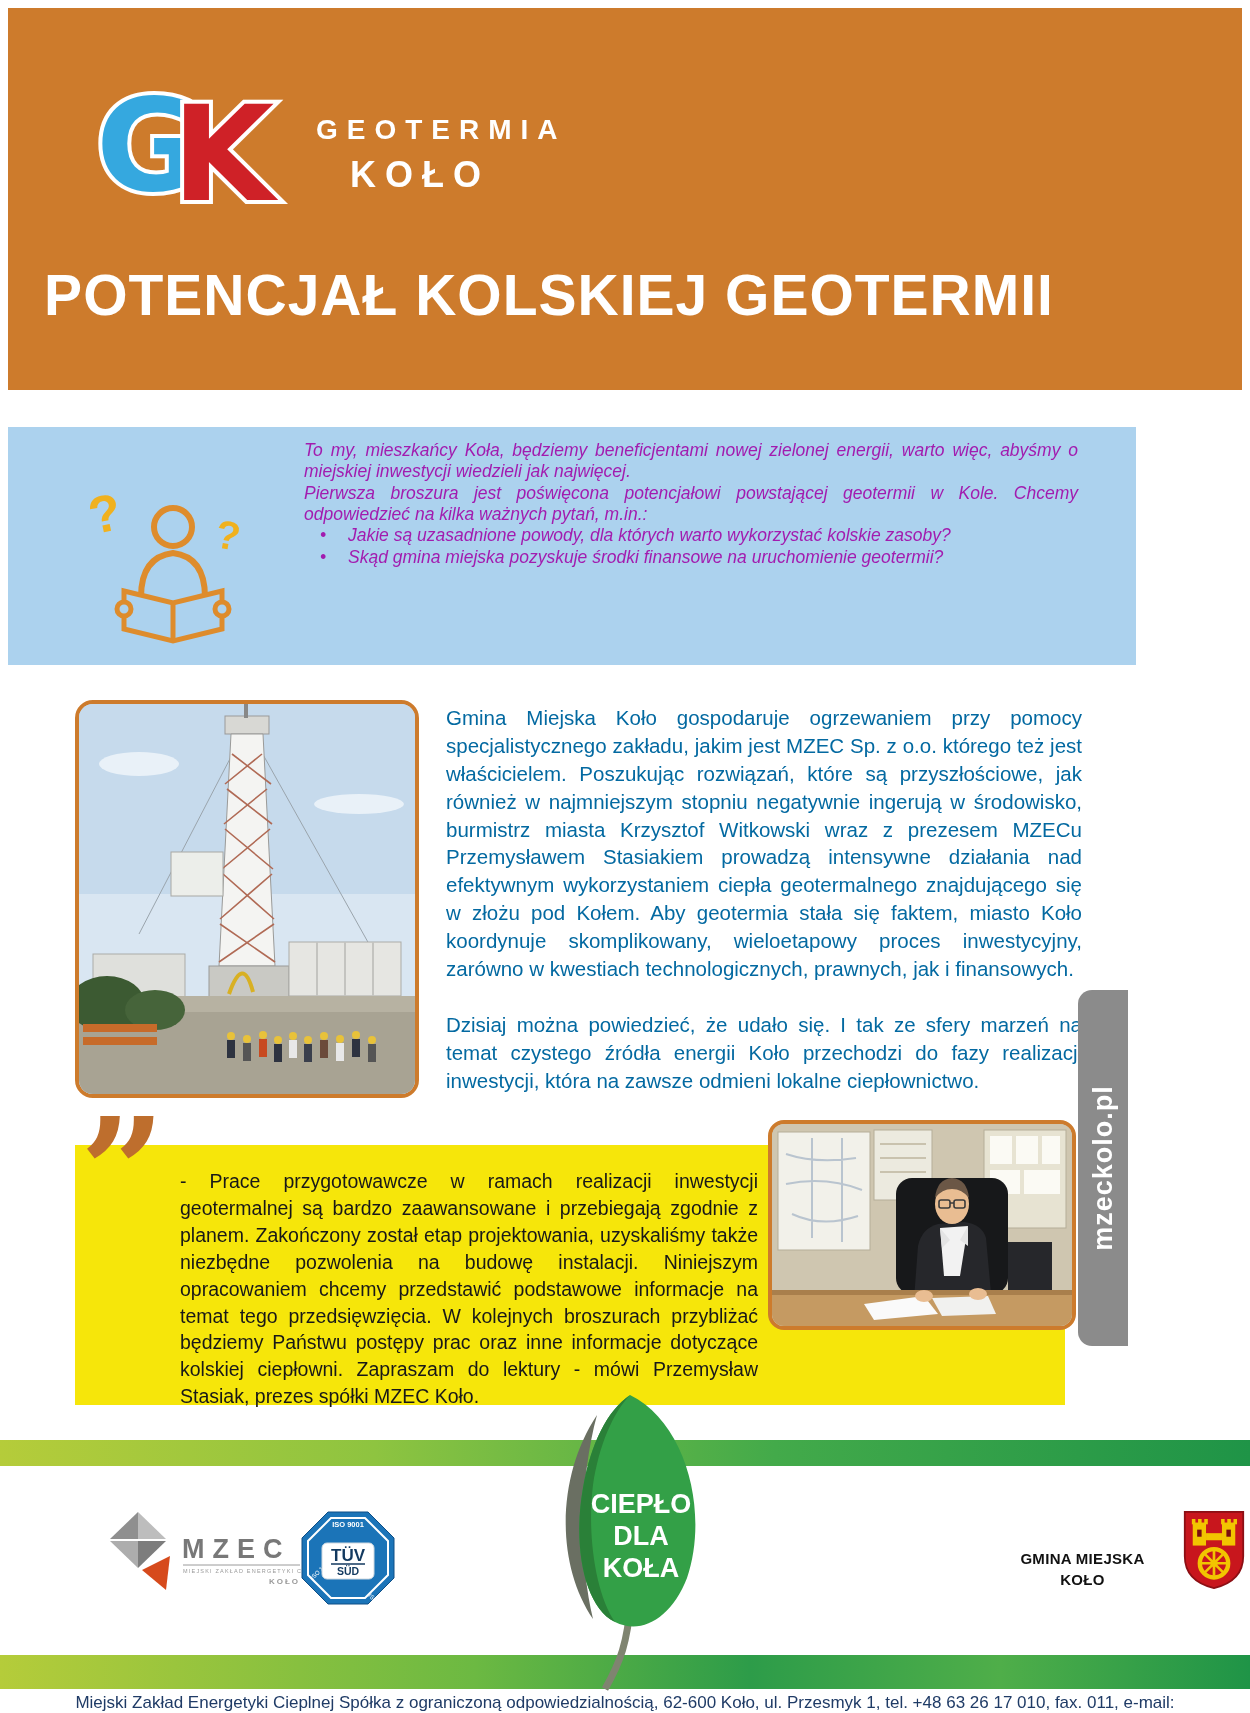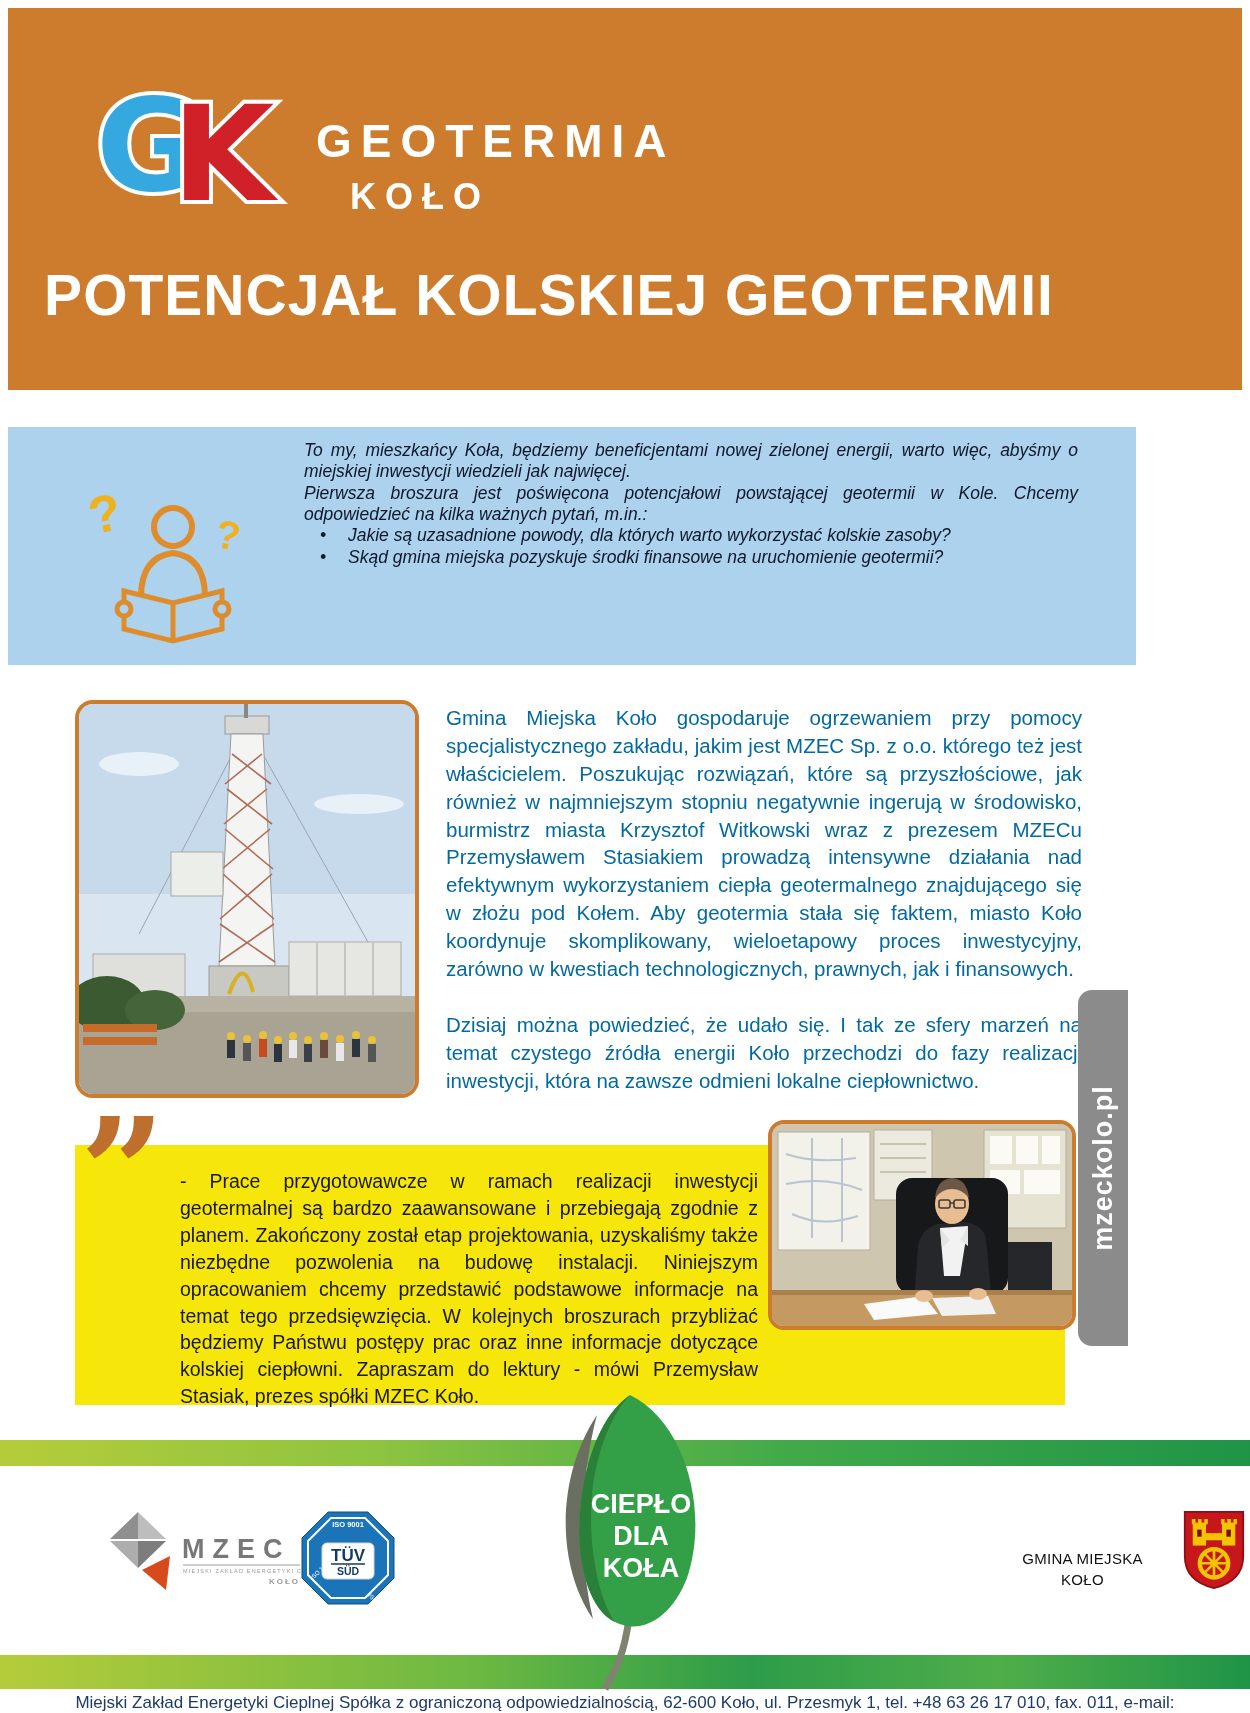--- a/index.html
+++ b/index.html
@@ -6,33 +6,33 @@
   .page {
     position:relative; width:1250px; height:1713px; background:#fff;
     font-family:"Liberation Sans", sans-serif; overflow:hidden;
   }
 
   
   .header { position:absolute; left:8px; top:8px; width:1234px; height:382px; background:#CD7B2C; }
   .logo-row { position:absolute; left:88px; top:70px; display:flex; align-items:flex-start; }
   .logo-gk { width:210px; height:140px; }
   .brand { margin-left:10px; padding-top:36px; color:#fff; font-weight:bold; }
-  .brand-line1 { font-size:46px; letter-spacing:9px; }
+  .brand-line1 { font-size:28px; letter-spacing:9px; }
   .brand-line2 { font-size:36px; letter-spacing:9px; margin-left:34px; margin-top:8px; }
   .page-title {
     position:absolute; left:0; top:254px; width:1082px; text-align:center;
     color:#fff; font-size:57px; font-weight:bold; letter-spacing:1px;
   }
 
   
   .intro-box { position:absolute; left:8px; top:427px; width:1128px; height:238px; background:#ACD2EE; }
   .intro-icon { position:absolute; left:80px; top:52px; width:170px; height:170px; }
   .intro-text {
     position:absolute; left:296px; top:13px; width:774px;
-    color:#0f172a; font-style:italic; font-size:17.5px; line-height:1.22; text-align:justify;
+    color:#a21caf; font-style:italic; font-size:17.5px; line-height:1.22; text-align:justify;
   }
   .intro-text p { margin:0; }
   .intro-bullets { margin:0; padding:0; list-style:none; }
   .intro-bullets li { position:relative; padding-left:44px; text-align:left; }
   .intro-bullets li::before { content:"•"; position:absolute; left:16px; }
 
   
   .rig-photo {
     position:absolute; left:75px; top:700px; width:336px; height:390px;
     border:4px solid #CD7B2C; border-radius:18px; overflow:hidden; background:#c6daec;
@@ -79,21 +79,21 @@
   }
   .green-bar-bottom {
     position:absolute; left:0; top:1655px; width:1250px; height:34px;
     background:linear-gradient(90deg,#B5CC3A,#6CB942 38%,#2D9C49 60%,#4FAE49 80%,#1F9447 100%);
   }
   .mzec-logo { position:absolute; left:96px; top:1508px; width:220px; height:96px; }
   .tuv-logo  { position:absolute; left:300px; top:1510px; width:96px; height:96px; }
   .leaf-logo { position:absolute; left:535px; top:1393px; width:190px; height:300px; z-index:4; }
   .gmina-label {
     position:absolute; left:990px; top:1548px; width:185px; text-align:center;
-    color:#111; font-weight:normal; font-size:15px; line-height:1.4; letter-spacing:.3px;
+    color:#111; font-weight:bold; font-size:15px; line-height:1.4; letter-spacing:.3px;
   }
   .herb { position:absolute; left:1183px; top:1506px; width:62px; height:88px; }
   .footer-contact {
     position:absolute; left:0; top:1693px; width:1250px; text-align:center;
     color:#1F3B66; font-size:17px;
   }
 </style>
 </head>
 <body>
 

